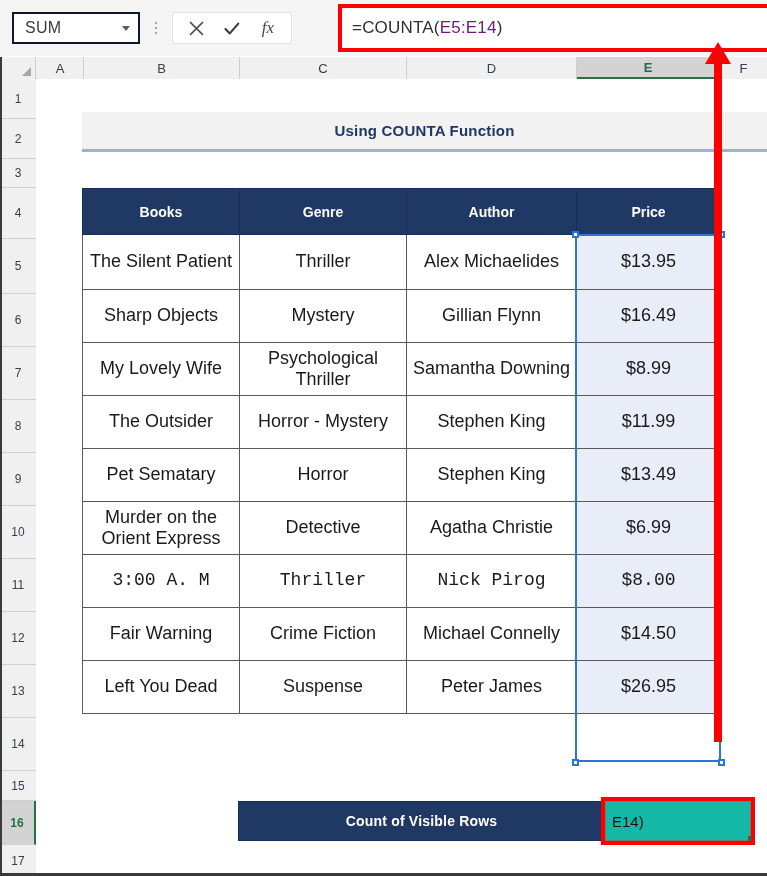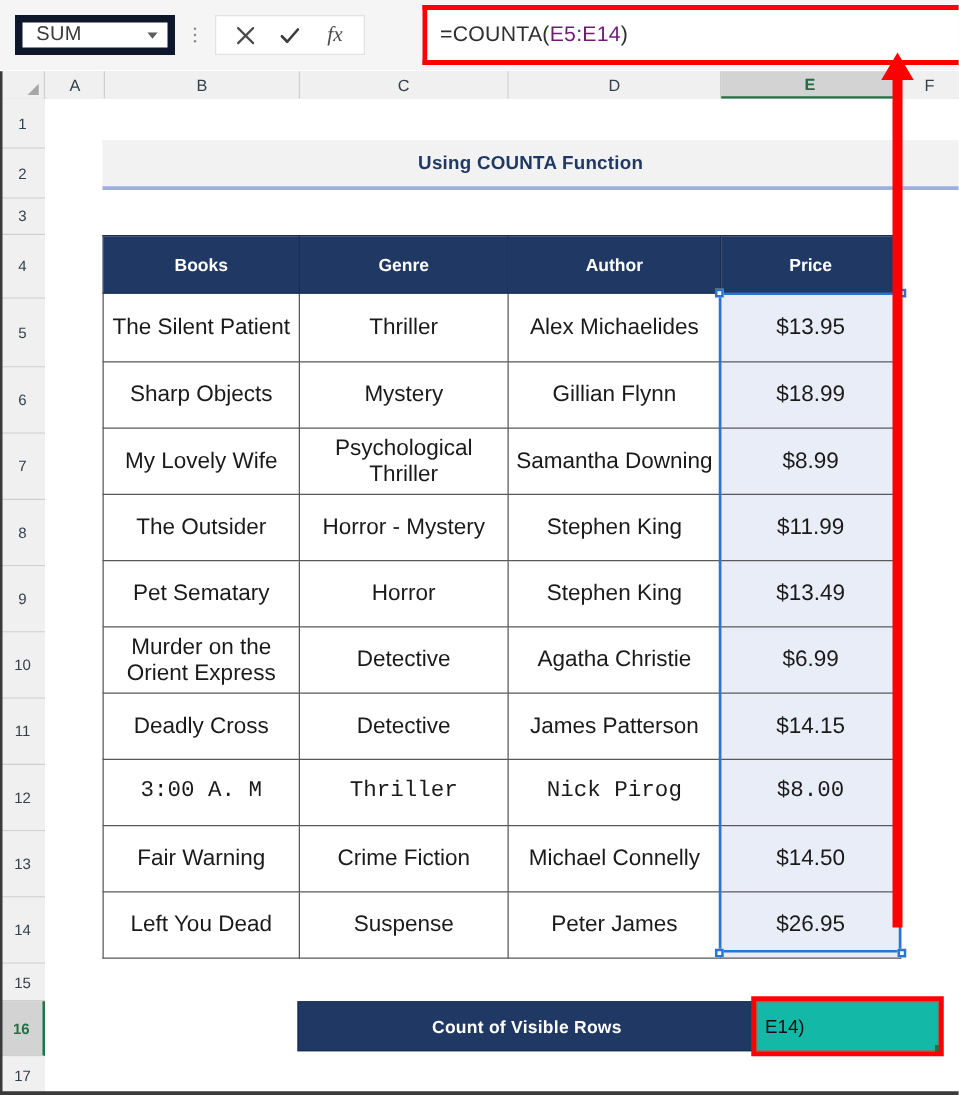--- a/index.html
+++ b/index.html
@@ -13,21 +13,21 @@
 
   
   .fbar-strip {
     position: absolute; left: 0; top: 0; width: 767px; height: 56px;
     background: #f5f5f5;
     display: flex; align-items: center;
   }
   .namebox {
     margin-left: 12px;
     width: 128px; height: 32px;
-    background: #ffffff; border: 6px solid #0f172a;
+    background: #ffffff; border: 2px solid #0f172a;
     display: flex; align-items: center; justify-content: space-between;
     padding: 0 8px 0 11px;
   }
   .namebox-text {
     font-size: 16px; color: #3b3b3b; letter-spacing: .3px;
   }
   .namebox-caret {
     width: 0; height: 0; border-left: 4px solid transparent;
     border-right: 4px solid transparent; border-top: 5px solid #5c5c5c;
   }
@@ -314,21 +314,21 @@
         <tr style="height:55px;">
           <td>The Silent Patient</td>
           <td>Thriller</td>
           <td>Alex Michaelides</td>
           <td class="price">$13.95</td>
         </tr>
         <tr style="height:53px;">
           <td>Sharp Objects</td>
           <td>Mystery</td>
           <td>Gillian Flynn</td>
-          <td class="price">$18.99</td>
+          <td class="price">$16.49</td>
         </tr>
         <tr style="height:53px;">
           <td>My Lovely Wife</td>
           <td>Psychological Thriller</td>
           <td>Samantha Downing</td>
           <td class="price">$8.99</td>
         </tr>
         <tr style="height:53px;">
           <td>The Outsider</td>
           <td>Horror - Mystery</td>
@@ -339,26 +339,20 @@
           <td>Pet Sematary</td>
           <td>Horror</td>
           <td>Stephen King</td>
           <td class="price">$13.49</td>
         </tr>
         <tr style="height:53px;">
           <td>Murder on the Orient Express</td>
           <td>Detective</td>
           <td>Agatha Christie</td>
           <td class="price">$6.99</td>
-        </tr>
-        <tr style="height:53px;">
-          <td>Deadly Cross</td>
-          <td>Detective</td>
-          <td>James Patterson</td>
-          <td class="price">$14.15</td>
         </tr>
         <tr style="height:53px;font-family:Liberation Mono, monospace;">
           <td>3:00 A. M</td>
           <td>Thriller</td>
           <td>Nick Pirog</td>
           <td class="price">$8.00</td>
         </tr>
         <tr style="height:53px;">
           <td>Fair Warning</td>
           <td>Crime Fiction</td>

